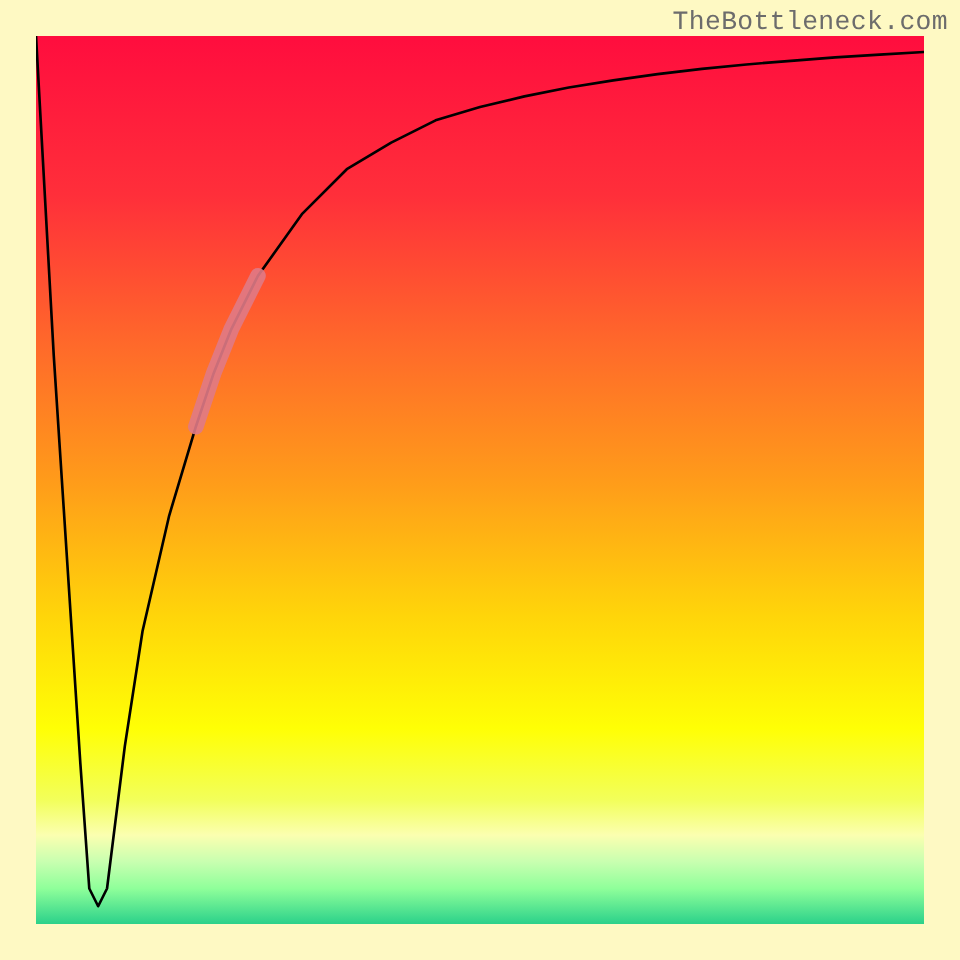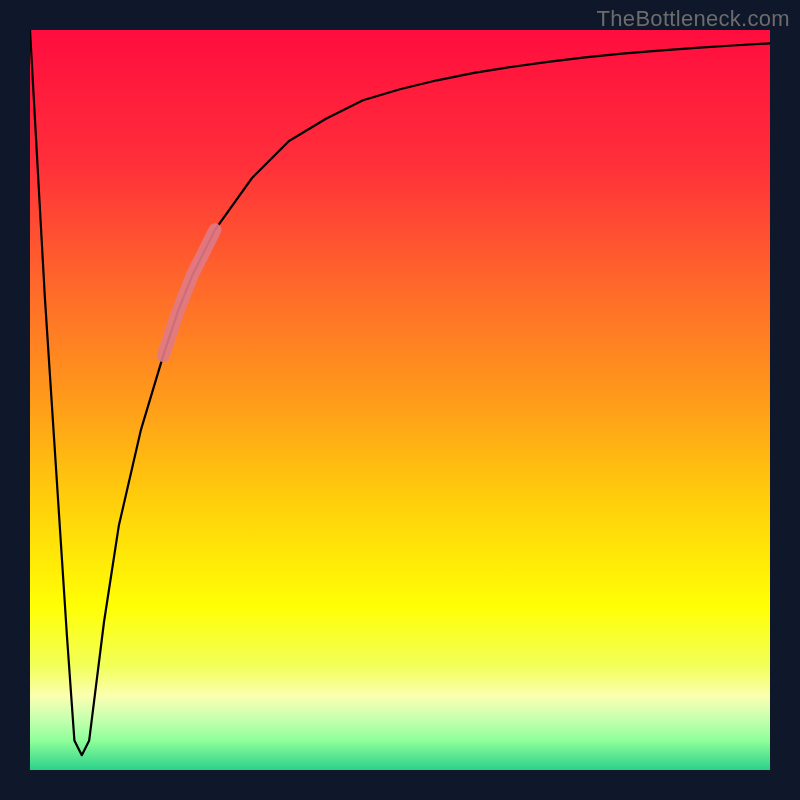--- a/index.html
+++ b/index.html
@@ -10,21 +10,22 @@
     background: #000;
     overflow: hidden;
     font-family: Arial, Helvetica, sans-serif;
   }
   .frame {
     position: absolute;
     left: 0;
     top: 0;
     width: 800px;
     height: 800px;
-    background: #0f172a;
+    background: #fef9c3;
+    font-family: Liberation Mono, monospace;
   }
   .plot {
     position: absolute;
     left: 30px;
     top: 30px;
     width: 740px;
     height: 740px;
     overflow: hidden;
   }
   .gradient {

